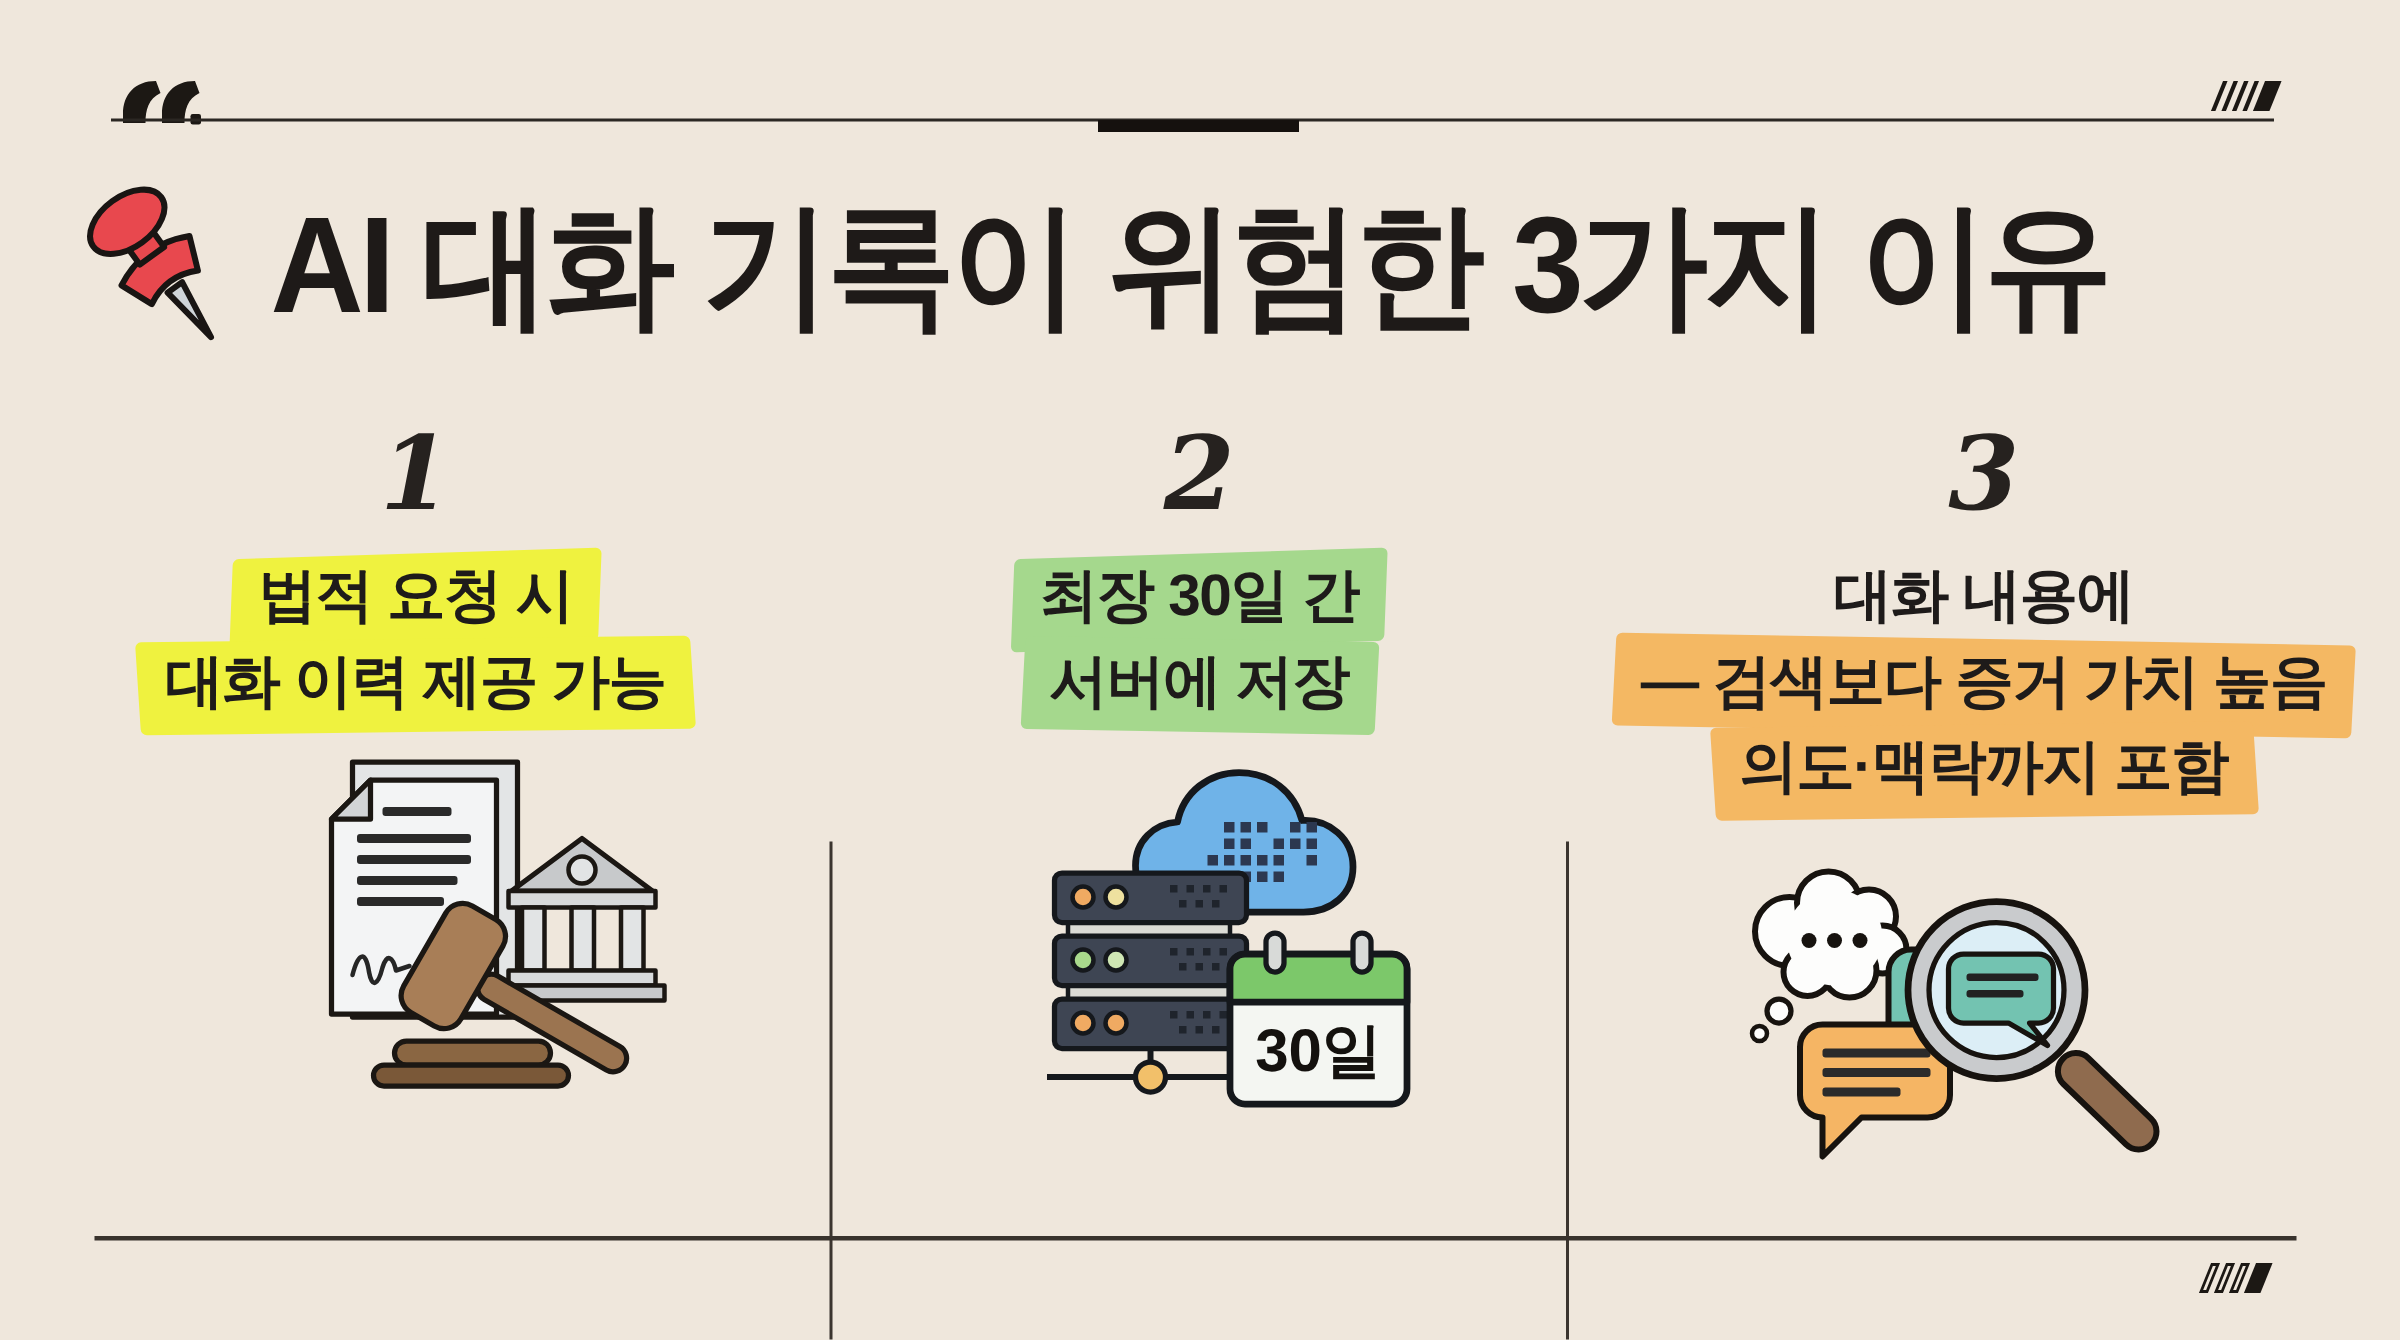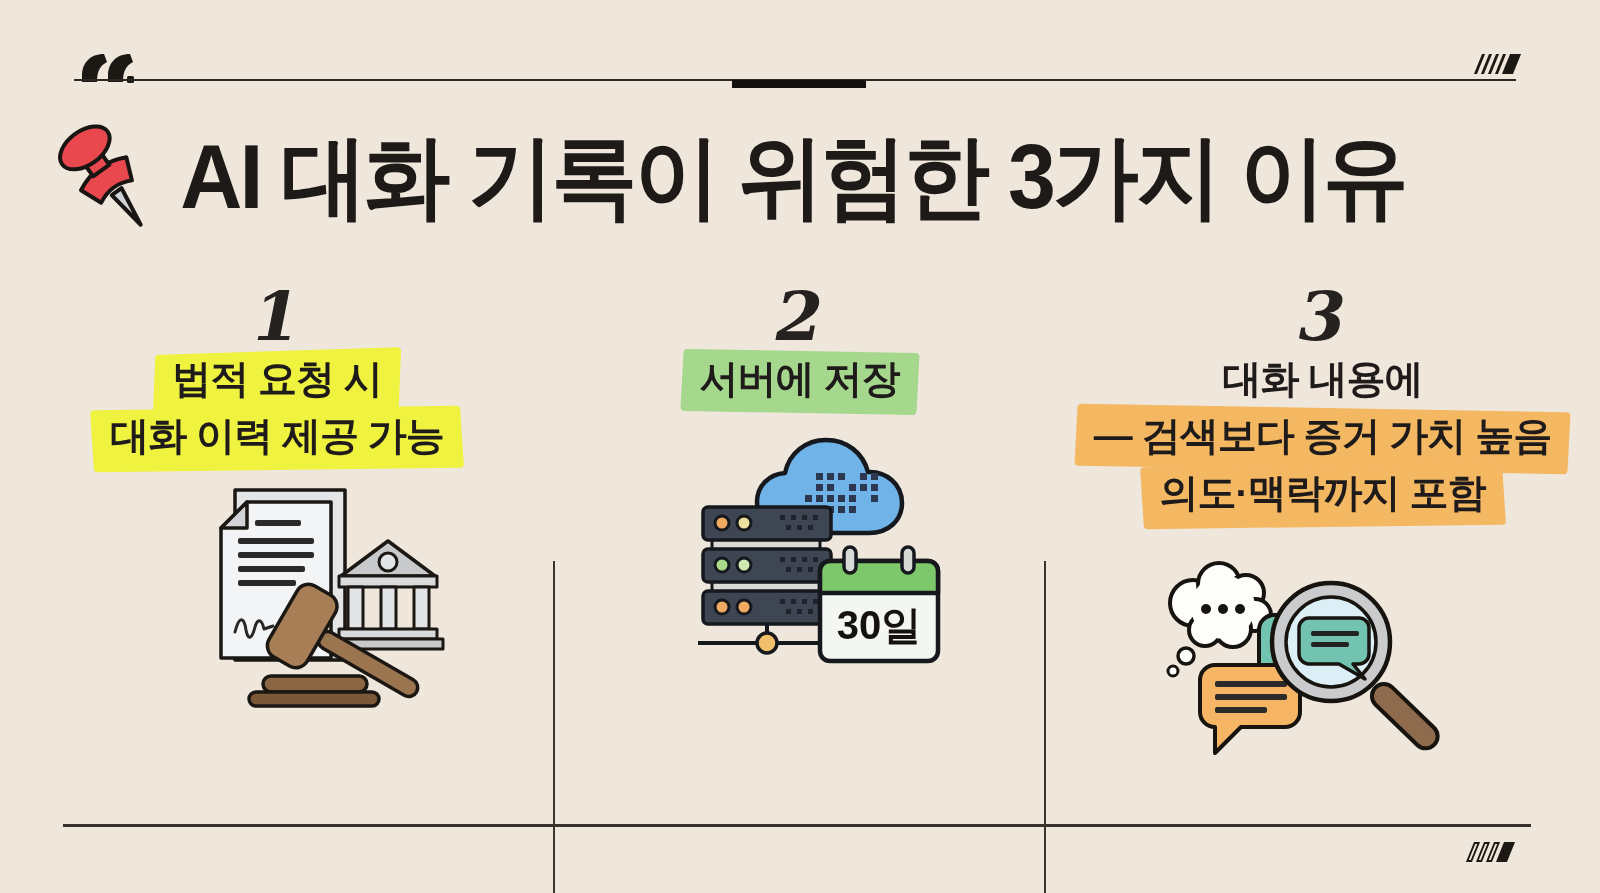--- a/index.html
+++ b/index.html
@@ -40,21 +40,21 @@
   }
   .divider { position:absolute; top:283px; width:2px; height:507px; background:#3b352f; }
   .divider.d1 { left:553px; }
   .divider.d2 { left:1044px; }
 
   .col { display:flex; flex-direction:column; align-items:center; }
   .col-number {
     font-family:"DejaVu Serif", serif; font-style:italic; font-weight:700;
     font-size:68px; line-height:1; color:#26221f; margin-top:4px;
   }
-  .lines { }
+  .lines { margin-top:18px; }
   .line {
     height:57px; display:flex; align-items:center; justify-content:center;
     font-size:39px; font-weight:800; letter-spacing:-1px; color:#1e1b1a;
     white-space:nowrap;
   }
   .hl { position:relative; z-index:0; padding:0 6px; }
   .hl::before {
     content:""; position:absolute; z-index:-1;
     left:-12px; right:-12px; top:-1px; bottom:-7px;
     border-radius:4px;
@@ -155,20 +155,23 @@
             <rect x="-4" y="-9" width="112" height="18" rx="9" fill="#9b7450"></rect>
             <rect x="-46" y="-41" width="44" height="82" rx="13" fill="#a87e57"></rect>
           </g>
         </g>
       </svg>
     </section>
 
     <section class="col col2">
       <div class="col-number">2</div>
       <div class="lines">
+        <div class="line">
+            <span class="hl hl-green r-a">최장 30일 간</span>
+          </div>
         <div class="line">
             <span class="hl hl-green r-c">서버에 저장</span>
           </div>
       </div>
       <svg class="col-icon" width="300" height="250" viewBox="0 0 300 250">
         <g stroke="#15181c" stroke-linejoin="round">
 
           <path d="M135,110 C113,110 99,96 99,79 C99,63 111,51 127,50 C131,30 148,17 168,17 C189,17 205,30 210,49 C228,48 244,61 244,80 C244,98 230,110 211,110 Z" fill="#6fb3e8" stroke-width="4.5"></path>
           <g stroke="none" fill="#2c3850">
             <rect x="158" y="50" width="7" height="7"></rect>

